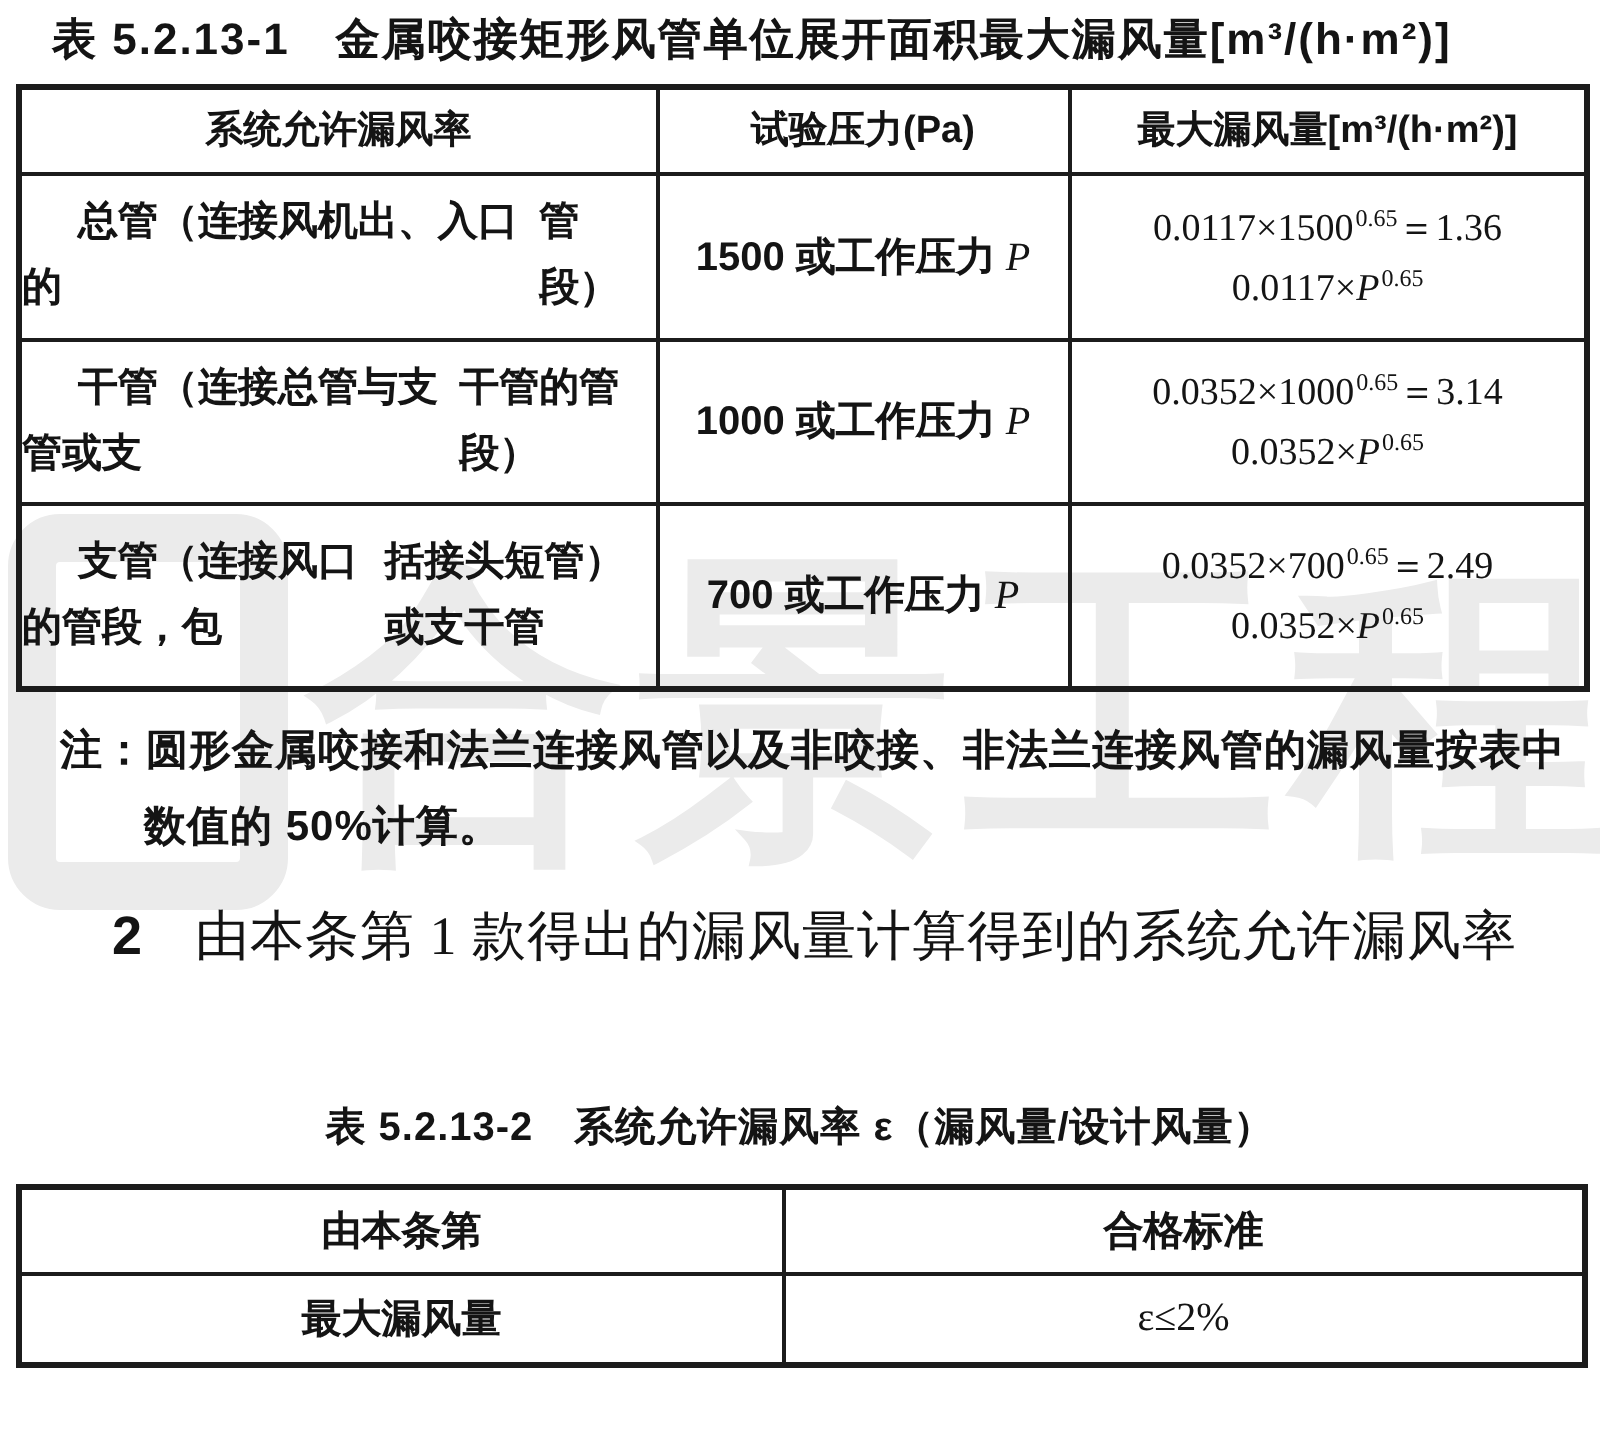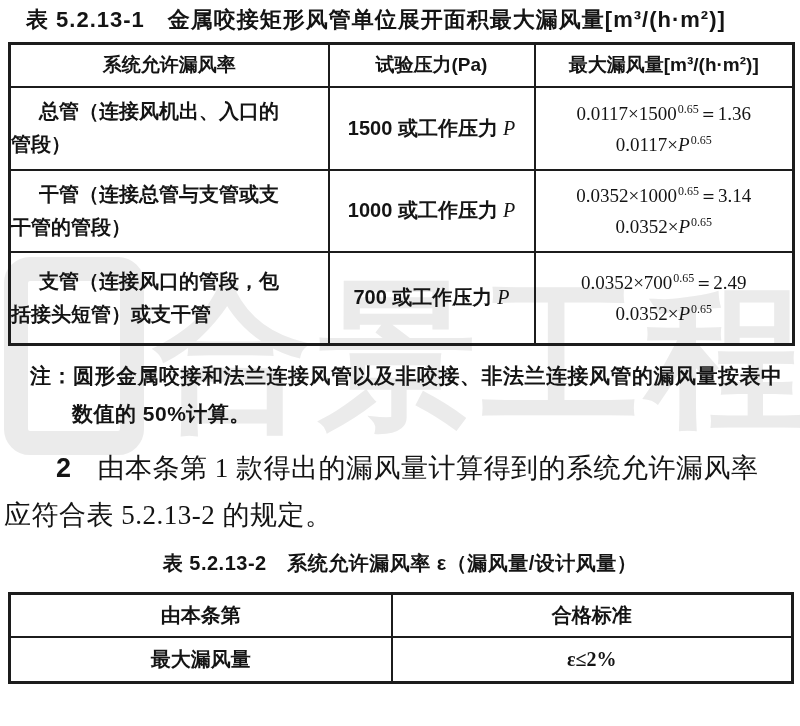--- a/index.html
+++ b/index.html
@@ -34,21 +34,21 @@
   table{border-collapse:collapse;table-layout:fixed;background:transparent;}
   .t1{position:absolute;top:42px;left:8px;width:784px;border:3px solid #1c1c1c;}
   .t1 th,.t1 td{border:2px solid #1c1c1c;padding:0;vertical-align:middle;}
   .t1 th{
     font-family:"Liberation Sans","DejaVu Sans",sans-serif;
     font-weight:bold;font-size:19px;text-align:center;
   }
   .h-head{height:43px;} .h-r1{height:83px;} .h-r2{height:82px;} .h-r3{height:93px;}
   .seg-cell{padding:4px 8px 4px 6px;}
   .seg-cell .cell-inner{
-    display:flex;flex-direction:column;justify-content:center;height:100%;
+    display:flex;flex-direction:row;justify-content:center;height:100%;
     font-size:20px;line-height:33px;font-weight:bold;
     font-family:"Liberation Sans","DejaVu Sans",sans-serif;
   }
   .seg-l1{text-indent:1.4em;}
   .press-cell{
     text-align:center;font-size:20px;
     font-family:"Liberation Sans","DejaVu Sans",sans-serif;font-weight:bold;
   }
   .var{font-style:italic;font-weight:normal;
     font-family:"Liberation Serif","DejaVu Serif",serif;margin-left:5px;}
@@ -72,21 +72,21 @@
   .para-num{font-family:"Liberation Sans","DejaVu Sans",sans-serif;
     font-weight:bold;margin-right:26px;}
   
   .t2-title{
     position:absolute;top:550px;left:0;width:800px;text-align:center;
     font-family:"Liberation Sans","DejaVu Sans",sans-serif;
     font-weight:bold;font-size:20px;letter-spacing:0.5px;
   }
   
   .t2{position:absolute;top:592px;left:8px;width:783px;border:3px solid #1c1c1c;}
-  .t2 th,.t2 td{border:2px solid #1c1c1c;text-align:center;vertical-align:middle;padding:0;font-weight:bold;}
+  .t2 th,.t2 td{border:2px solid #1c1c1c;text-align:center;vertical-align:middle;padding:0;}
   .t2 th,.t2 .cat-cell{
     font-family:"Liberation Sans","DejaVu Sans",sans-serif;
     font-weight:bold;font-size:20px;
   }
   .crit-cell{font-size:20px;font-family:"Liberation Serif","DejaVu Serif",serif;}
   .t2-head{height:43px;} .t2-r1{height:46px;} .t2-r2{height:37px;}
 </style>
 </head>
 <body>
 
@@ -168,21 +168,20 @@
   </tbody>
     </table>
 
   <div class="note">
     <div class="note-line1"><span>注：</span><span>圆形金属咬接和法兰连接风管以及非咬接、非法兰连接风管的漏风量按表中</span></div>
     <div class="note-line2">数值的 50%计算。</div>
   </div>
 
   <div class="para">
     <div class="para-line1"><span class="para-num">2</span><span>由本条第 1 款得出的漏风量计算得到的系统允许漏风率</span></div>
-    <div class="para-line2">应符合表 5.2.13-2 的规定。</div>
   </div>
 
   <div class="t2-title">表 5.2.13-2　系统允许漏风率 ε（漏风量/设计风量）</div>
 
   <table class="t2">
     <colgroup>
         <col style="width:382px">
         <col style="width:401px">
       </colgroup>
     <tbody>

